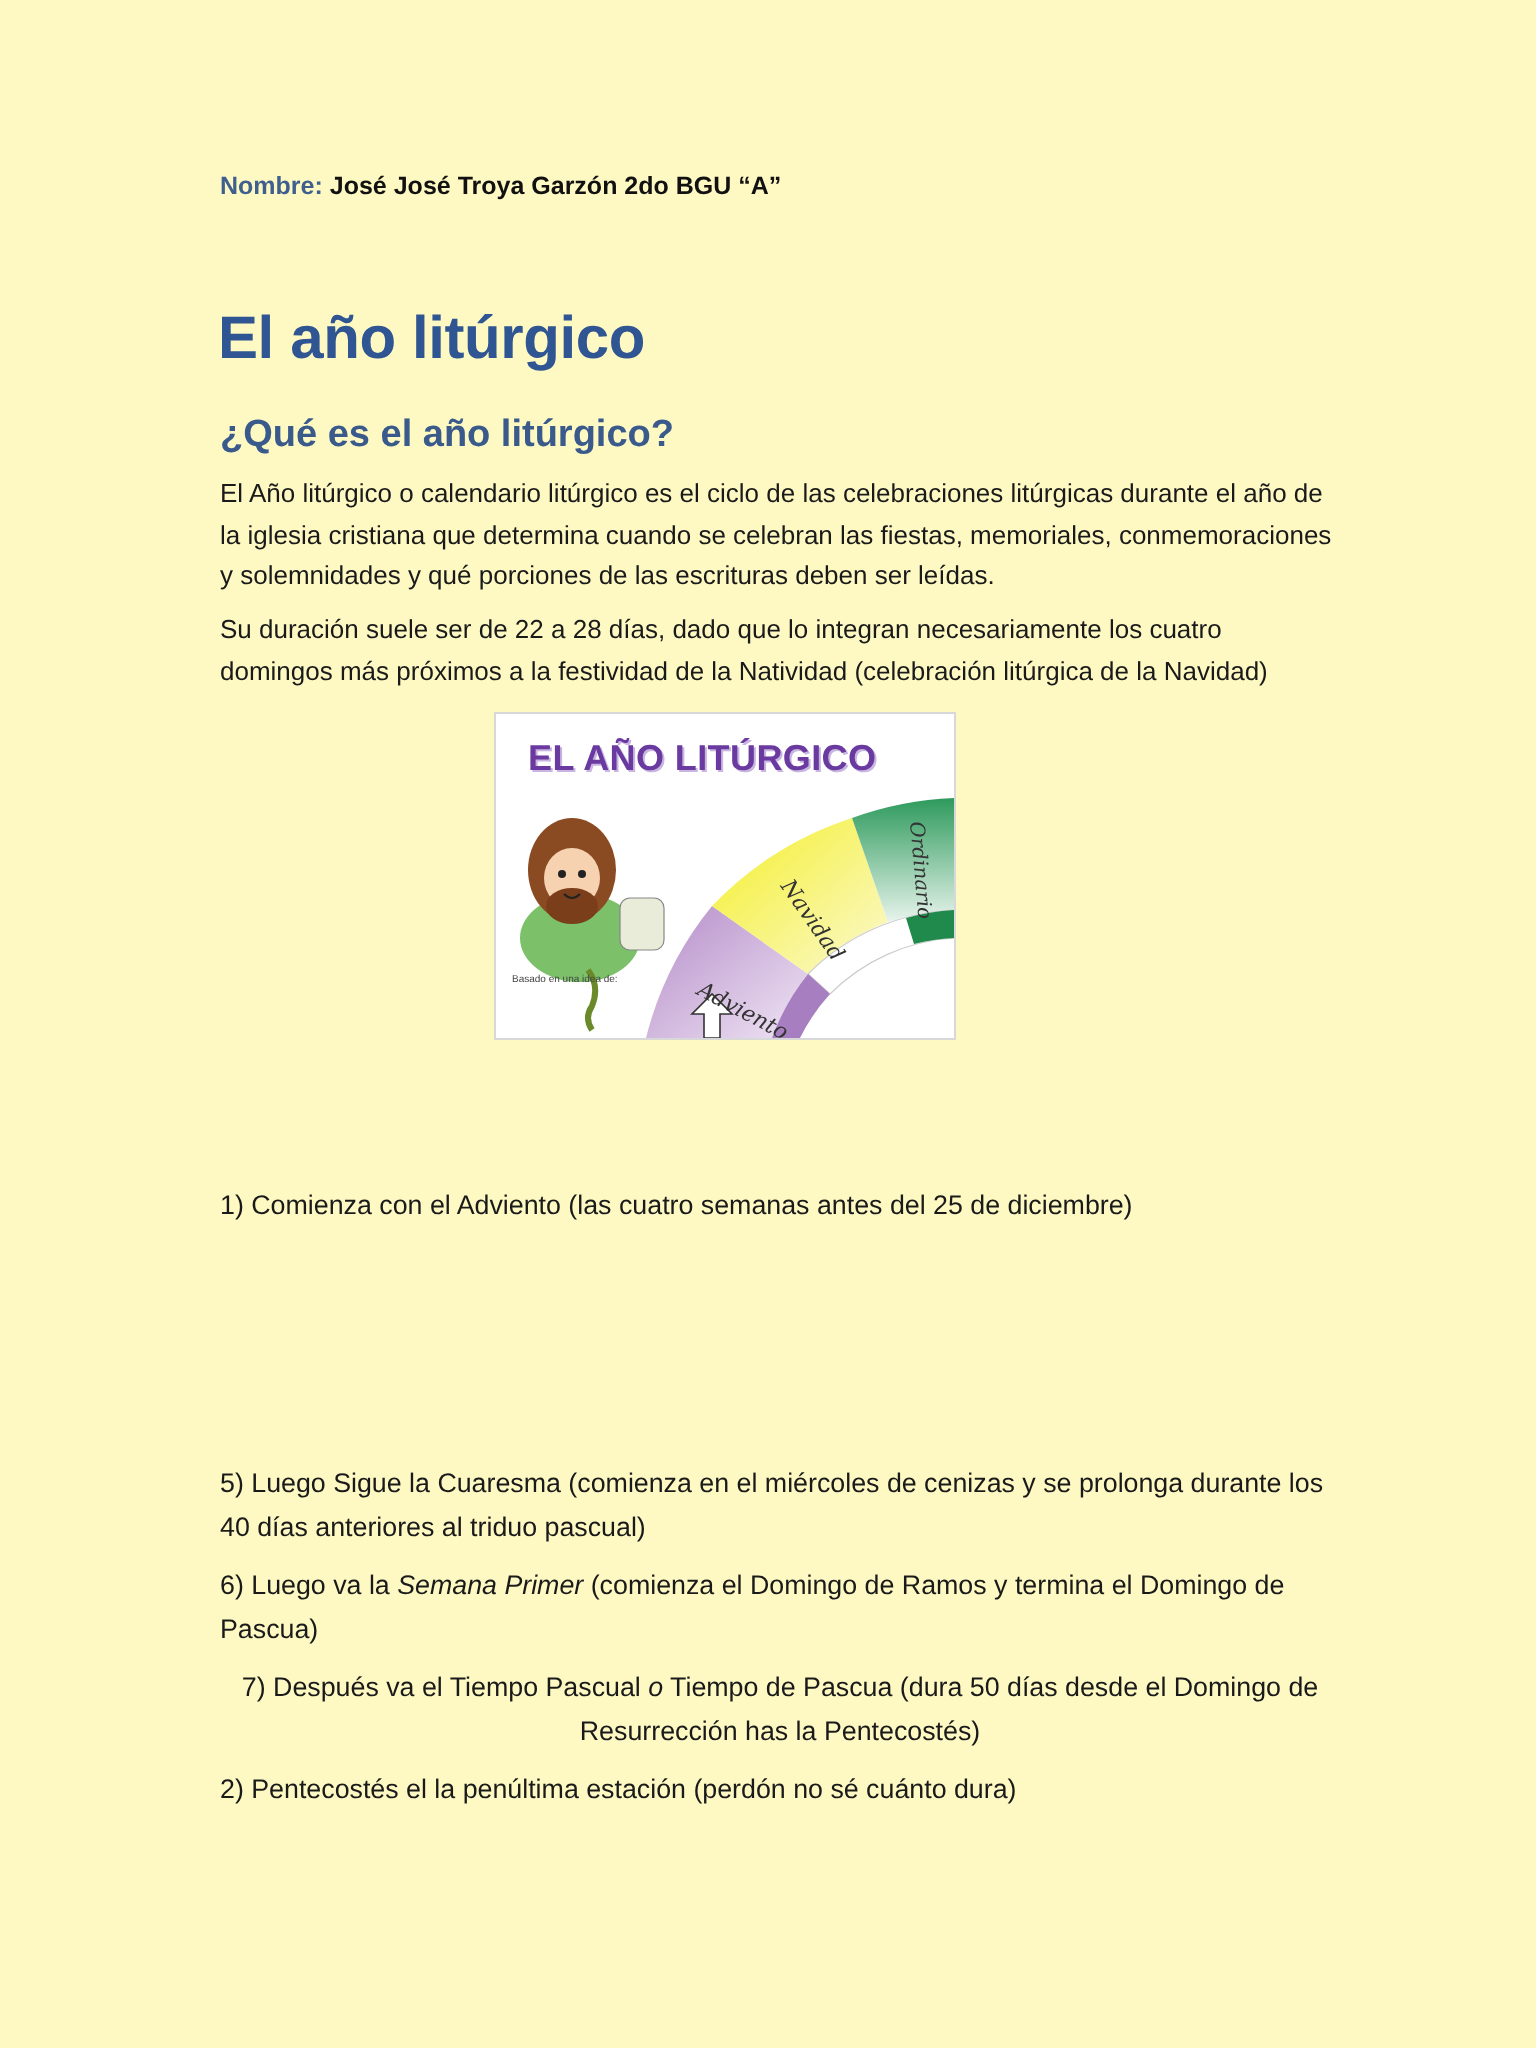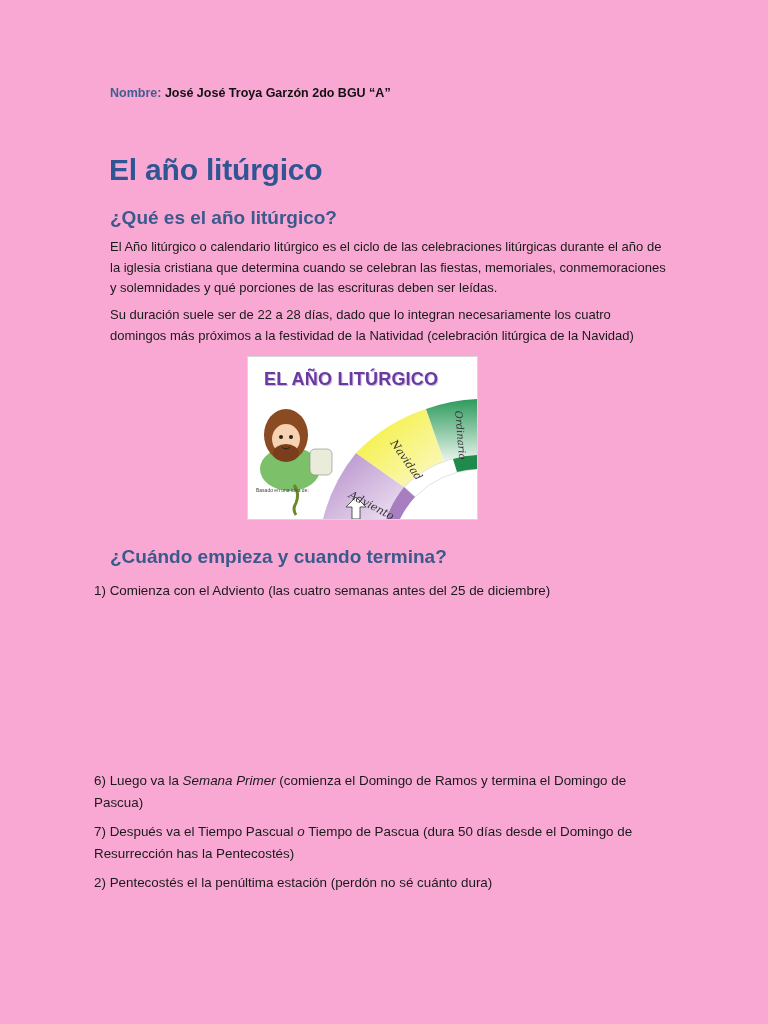--- a/index.html
+++ b/index.html
@@ -1,24 +1,24 @@
 <!DOCTYPE html>
 <html><head>
 <meta charset="utf-8">
 <style>
   html, body { margin:0; padding:0; background:#ffffff; }
   body { width:768px; height:1024px; position:relative; overflow:hidden;
          font-family:"Liberation Sans", "DejaVu Sans", sans-serif; color:#1a1a1a; }
-  .page { position:absolute; left:0; top:0; width:768px; height:1024px; background:#f9a8d4; }
+  .page { position:absolute; left:0; top:0; width:768px; height:1024px; background:#fef9c3; }
   .name-line { position:absolute; left:110px; top:86px; font-size:12.5px; font-weight:bold; color:#111; }
   .name-line .label { color:#3f5f8f; }
   .title { position:absolute; left:109px; top:153px; font-size:30px; font-weight:bold; color:#2f5592; letter-spacing:-0.2px; }
   .h2 { position:absolute; left:110px; font-size:19px; font-weight:bold; color:#3a5a8c; }
   .para { position:absolute; left:110px; width:560px; font-size:13px; line-height:20.5px; color:#1a1a1a; }
-  .item { position:absolute; left:94px; width:560px; font-size:13.4px; line-height:22px; color:#1a1a1a; }
+  .item { position:absolute; left:110px; width:560px; font-size:13.4px; line-height:22px; color:#1a1a1a;margin-top:12px; }
   .item i { font-style:italic; }
   .figure { position:absolute; left:247px; top:356px; width:229px; height:162px; border:1px solid #d8d8d8;
             background:#fff; overflow:hidden; }
   .fig-title { position:absolute; left:16px; top:12px; font-size:18px; font-weight:bold; color:#6a3aa0; letter-spacing:0.2px;
                text-shadow:1px 1px 0 #c8b6e0; }
   .small-note { position:absolute; left:8px; top:130px; font-size:5px; color:#444; line-height:6px; }
 </style>
 </head>
 <body>
 
@@ -74,24 +74,24 @@
       <circle cx="33" cy="80" r="2" fill="#222"></circle>
       <circle cx="43" cy="80" r="2" fill="#222"></circle>
       <path d="M 34 90 Q 38 94 42 90" stroke="#222" stroke-width="1" fill="none"></path>
       <rect x="62" y="92" width="22" height="26" rx="5" fill="#e8ecd8" stroke="#888" stroke-width="0.6"></rect>
       <path d="M 46 128 Q 52 136 48 146 Q 44 152 48 158" stroke="#6a8a2a" stroke-width="3" fill="none"></path>
     </svg>
     <div class="fig-title">EL AÑO LITÚRGICO</div>
     <div class="small-note">Basado en una idea de:</div>
   </div>
 
-  <div class="h2" style="top:546px;">¿Cuándo empieza y cuando termina?</div>
 
   <div class="item" style="top:580px;">1) Comienza con el Adviento (las cuatro semanas antes del 25 de diciembre)</div>
+  <div class="item" style="top:719px;">5) Luego Sigue la Cuaresma (comienza en el miércoles de cenizas y se prolonga durante los 40 días anteriores al triduo pascual)</div>
   <div class="item" style="top:770px;">
     <span>6) Luego va la </span><i>Semana Primer</i><span> (comienza el Domingo de Ramos y termina el Domingo de Pascua)</span>
   </div>
-  <div class="item" style="top:821px;">
+  <div class="item" style="top:821px;text-align:center;">
     <span>7) Después va el Tiempo Pascual </span><i>o</i><span> Tiempo de Pascua (dura 50 días desde el Domingo de Resurrección has la Pentecostés)</span>
   </div>
   <div class="item" style="top:872px;">2) Pentecostés el la penúltima estación (perdón no sé cuánto dura)</div>
 
 </div>
 
 </body></html>

